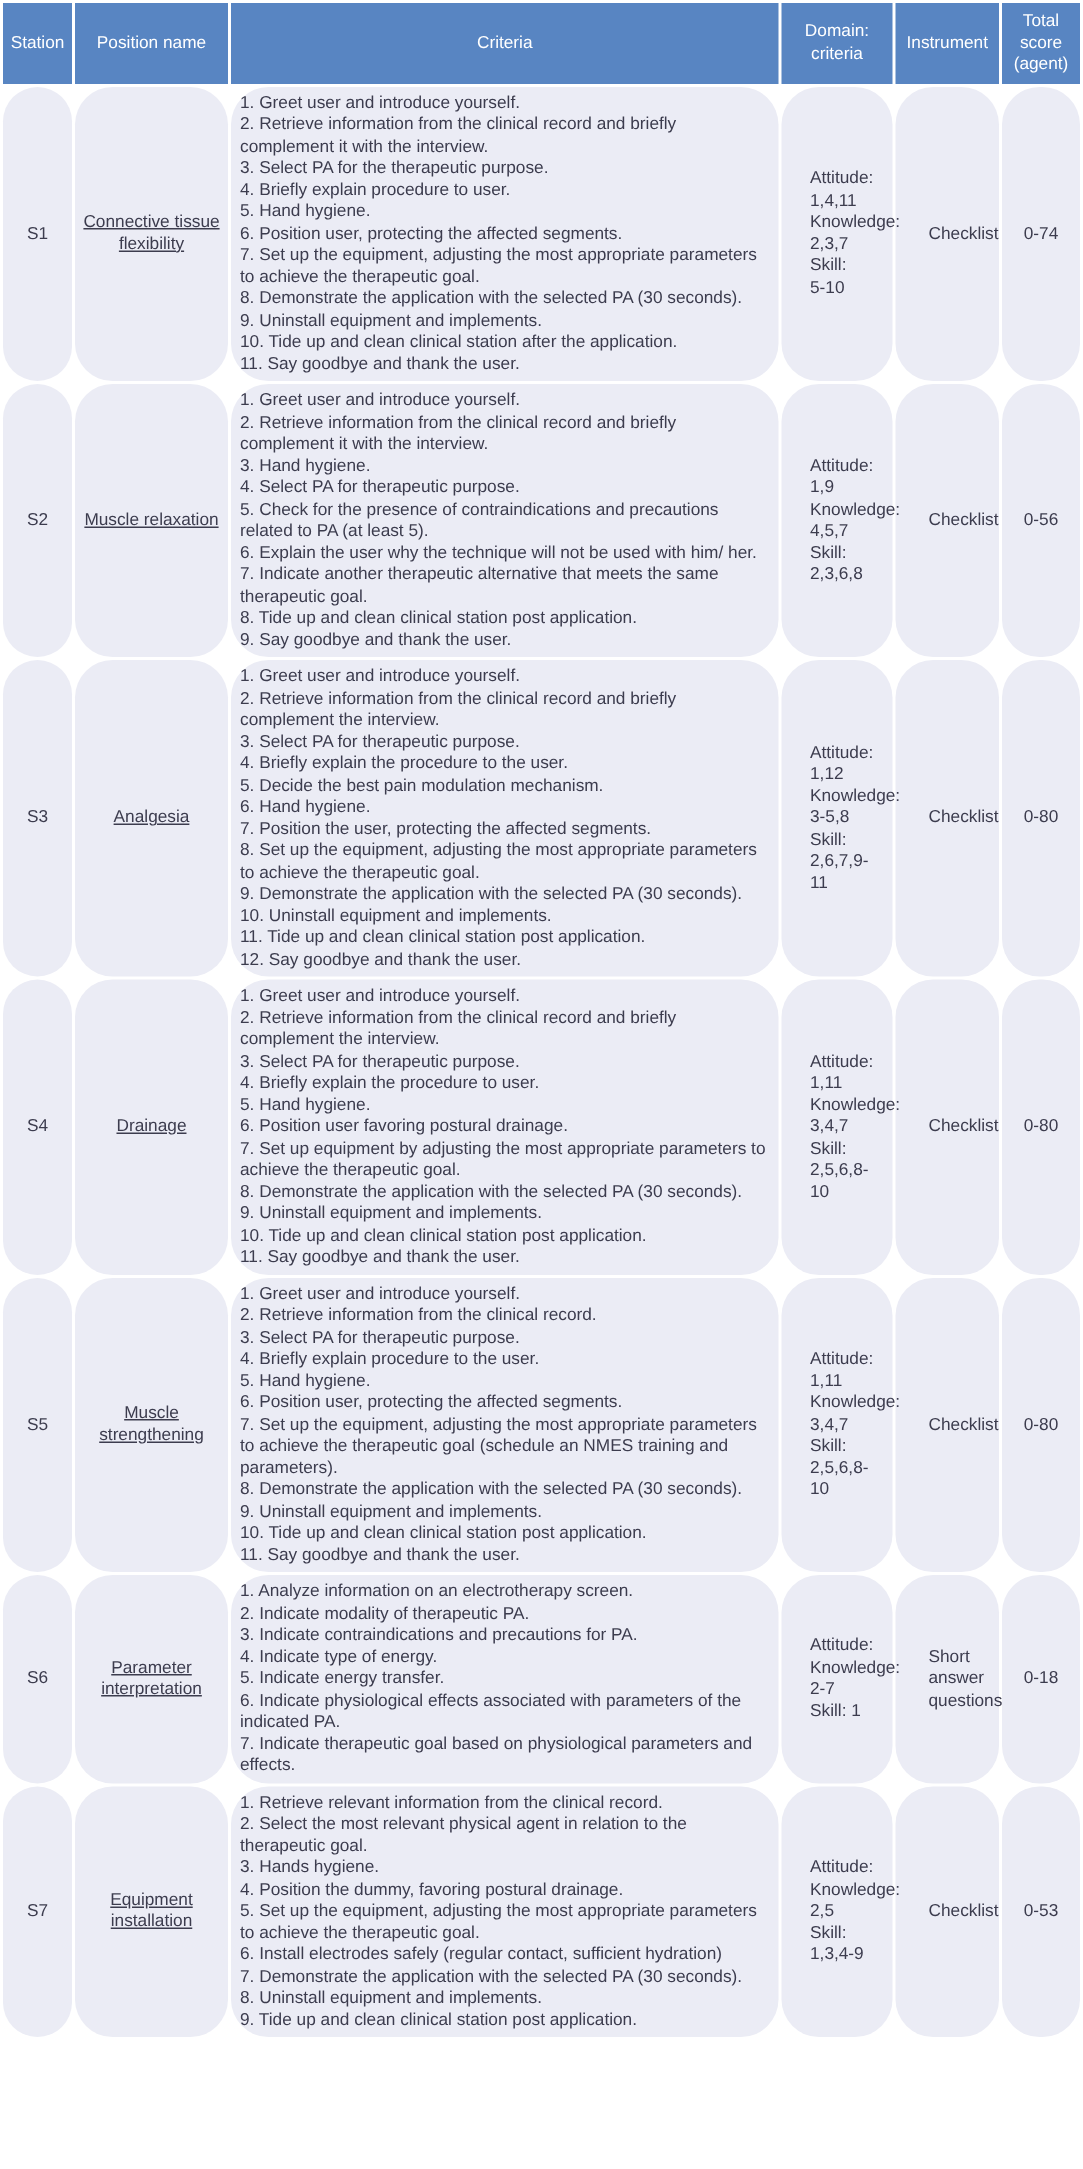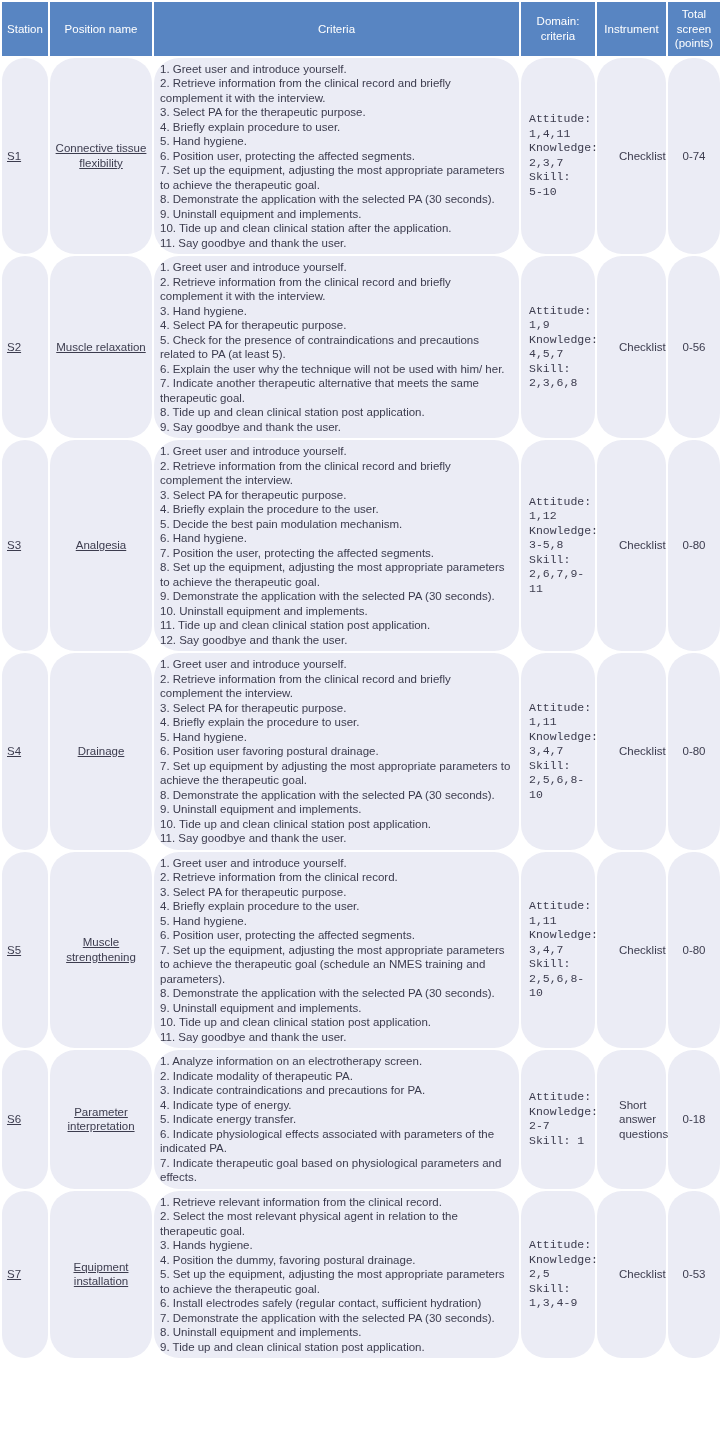--- a/index.html
+++ b/index.html
@@ -45,24 +45,24 @@
   }
   td {
     background: var(--cell-bg);
     color: var(--body-text);
     font-size: 11.5px;
     line-height: 14.5px;
     vertical-align: middle;
     padding: 4px 5px;
     border-radius: 25px;
   }
-  td.c-station { text-align: left; text-decoration: underline; }
+  td.c-station { text-align: center; }
   td.c-name { text-align: center; text-decoration: underline; }
   td.c-criteria { text-align: left; white-space: pre-line; padding: 4px 6px; }
-  td.c-domain { text-align: left; white-space: pre-line; padding: 4px 8px; font-family: Liberation Mono, monospace; }
+  td.c-domain { text-align: left; white-space: pre-line; padding: 4px 19px; }
   td.c-instrument { text-align: left; padding-left: 22px; }
   td.c-total { text-align: center; }
 </style>
 </head>
 <body>
 
 <table class="osce">
   <colgroup>
     <col class="c1">
       <col class="c2">
@@ -71,21 +71,21 @@
       <col class="c5">
       <col class="c6">
   </colgroup>
   <thead>
     <tr>
       <th>Station</th>
       <th>Position name</th>
       <th>Criteria</th>
       <th>Domain: criteria</th>
       <th>Instrument</th>
-      <th>Total screen (points)</th>
+      <th>Total score (agent)</th>
     </tr>
   </thead>
   <tbody>
     <tr>
       <td class="c-station">S1</td>
       <td class="c-name">Connective tissue flexibility</td>
       <td class="c-criteria">1. Greet user and introduce yourself.
 2. Retrieve information from the clinical record and briefly complement it with the interview.
 3. Select PA for the therapeutic purpose.
 4. Briefly explain procedure to user.

